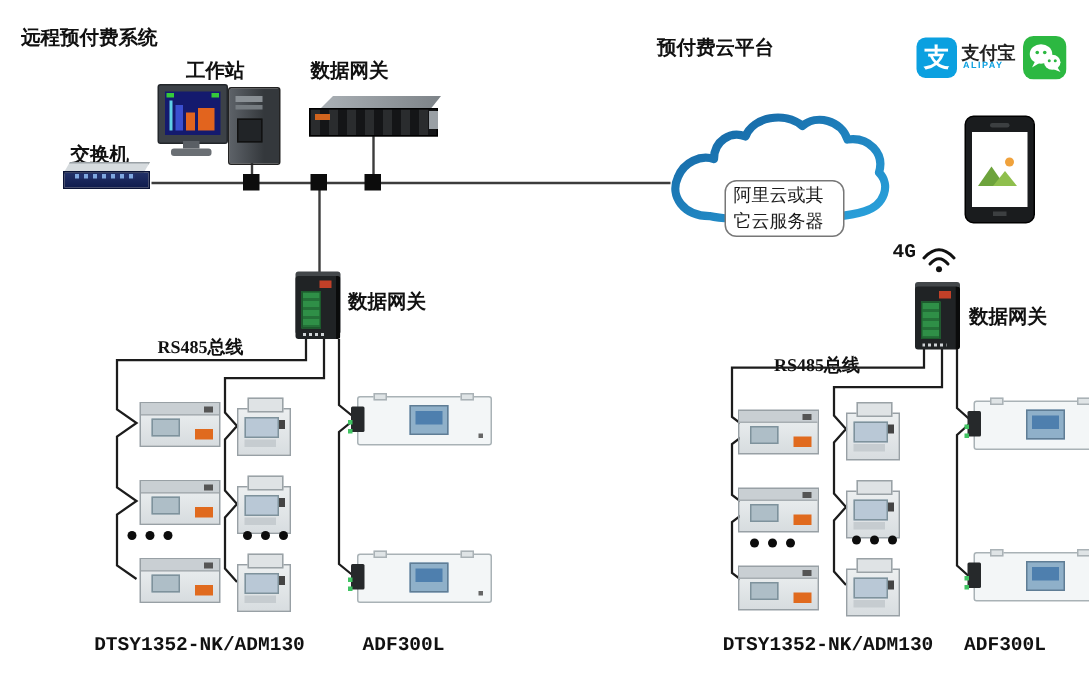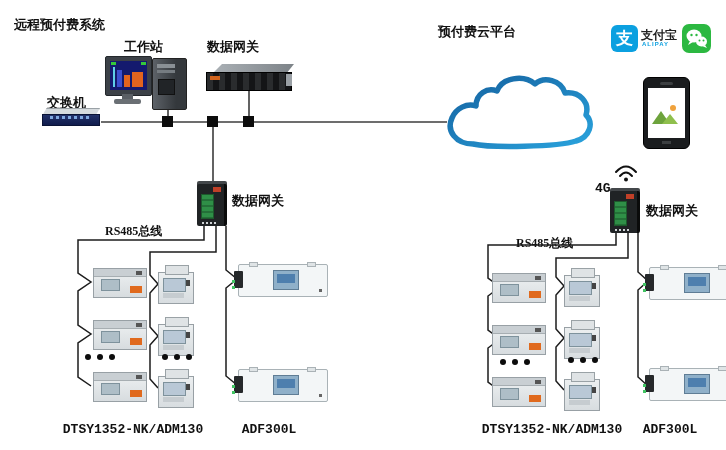--- a/index.html
+++ b/index.html
@@ -170,20 +170,23 @@
     <div class="bay"></div>
   </div>
 
   <div class="dev server" style="left:206px;top:64px;">
     <div class="top"></div>
     <div class="front"></div>
     <div class="led"></div>
     <div class="cap"></div>
   </div>
 
+  <div class="abs" style="left:443px;top:74px;width:160px;height:88px;z-index:2;">
+    <div class="cloudtxt">阿里云或其它云服务器</div>
+  </div>
 
   <div class="dev alipay-ic" style="left:611px;top:25px;">
     <span>支</span>
   </div>
   <div class="abs alipay-cn" style="left:641px;top:27px;">支付宝</div>
   <div class="abs alipay-en" style="left:642px;top:41px;">ALIPAY</div>
   <svg class="dev" style="left:682px;top:24px;" width="29" height="29">
     <rect x="0" y="0" width="29" height="29" rx="7" fill="var(--wechat-green,#2cb841)"></rect>
     <ellipse cx="12" cy="12" rx="7.5" ry="6.5" fill="#fff"></ellipse>
     <path d="M8,17 L6,21 L11,18 Z" fill="#fff"></path>
@@ -212,21 +215,21 @@
   </div>
   <div class="abs cn" style="left:232px;top:192px;">数据网关</div>
   <div class="abs cn-sm" style="left:105px;top:223px;">RS485总线</div>
 
   <div class="dev gw" style="left:610px;top:191px;">
     <div class="panel"></div>
     <div class="tag"></div>
     <div class="dots"></div>
   </div>
   <div class="abs cn" style="left:646px;top:202px;">数据网关</div>
-  <div class="abs mono" style="left:595px;top:181px;">4G</div>
+  <div class="abs mono" style="left:595px;top:160px;">4G</div>
   <svg class="dev" style="left:614px;top:164px;" width="24" height="19">
     <g stroke="#111" stroke-width="2" fill="none" stroke-linecap="round">
       <path d="M2,8 Q12,-3 22,8"></path>
       <path d="M6,12 Q12,5 18,12"></path>
     </g>
     <circle cx="12" cy="15.5" r="2" fill="#111"></circle>
   </svg>
   <div class="abs cn-sm" style="left:516px;top:235px;">RS485总线</div>
 
   <div class="dev mw" style="left:93px;top:268px;">

